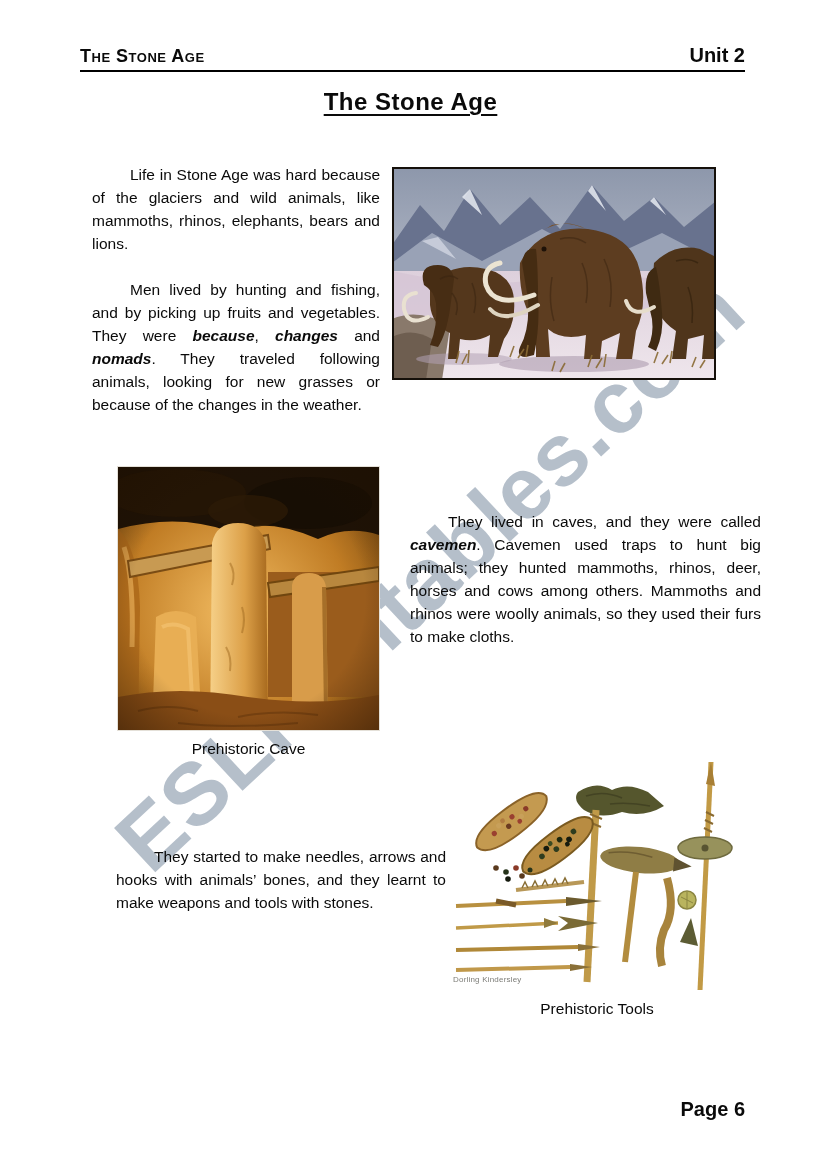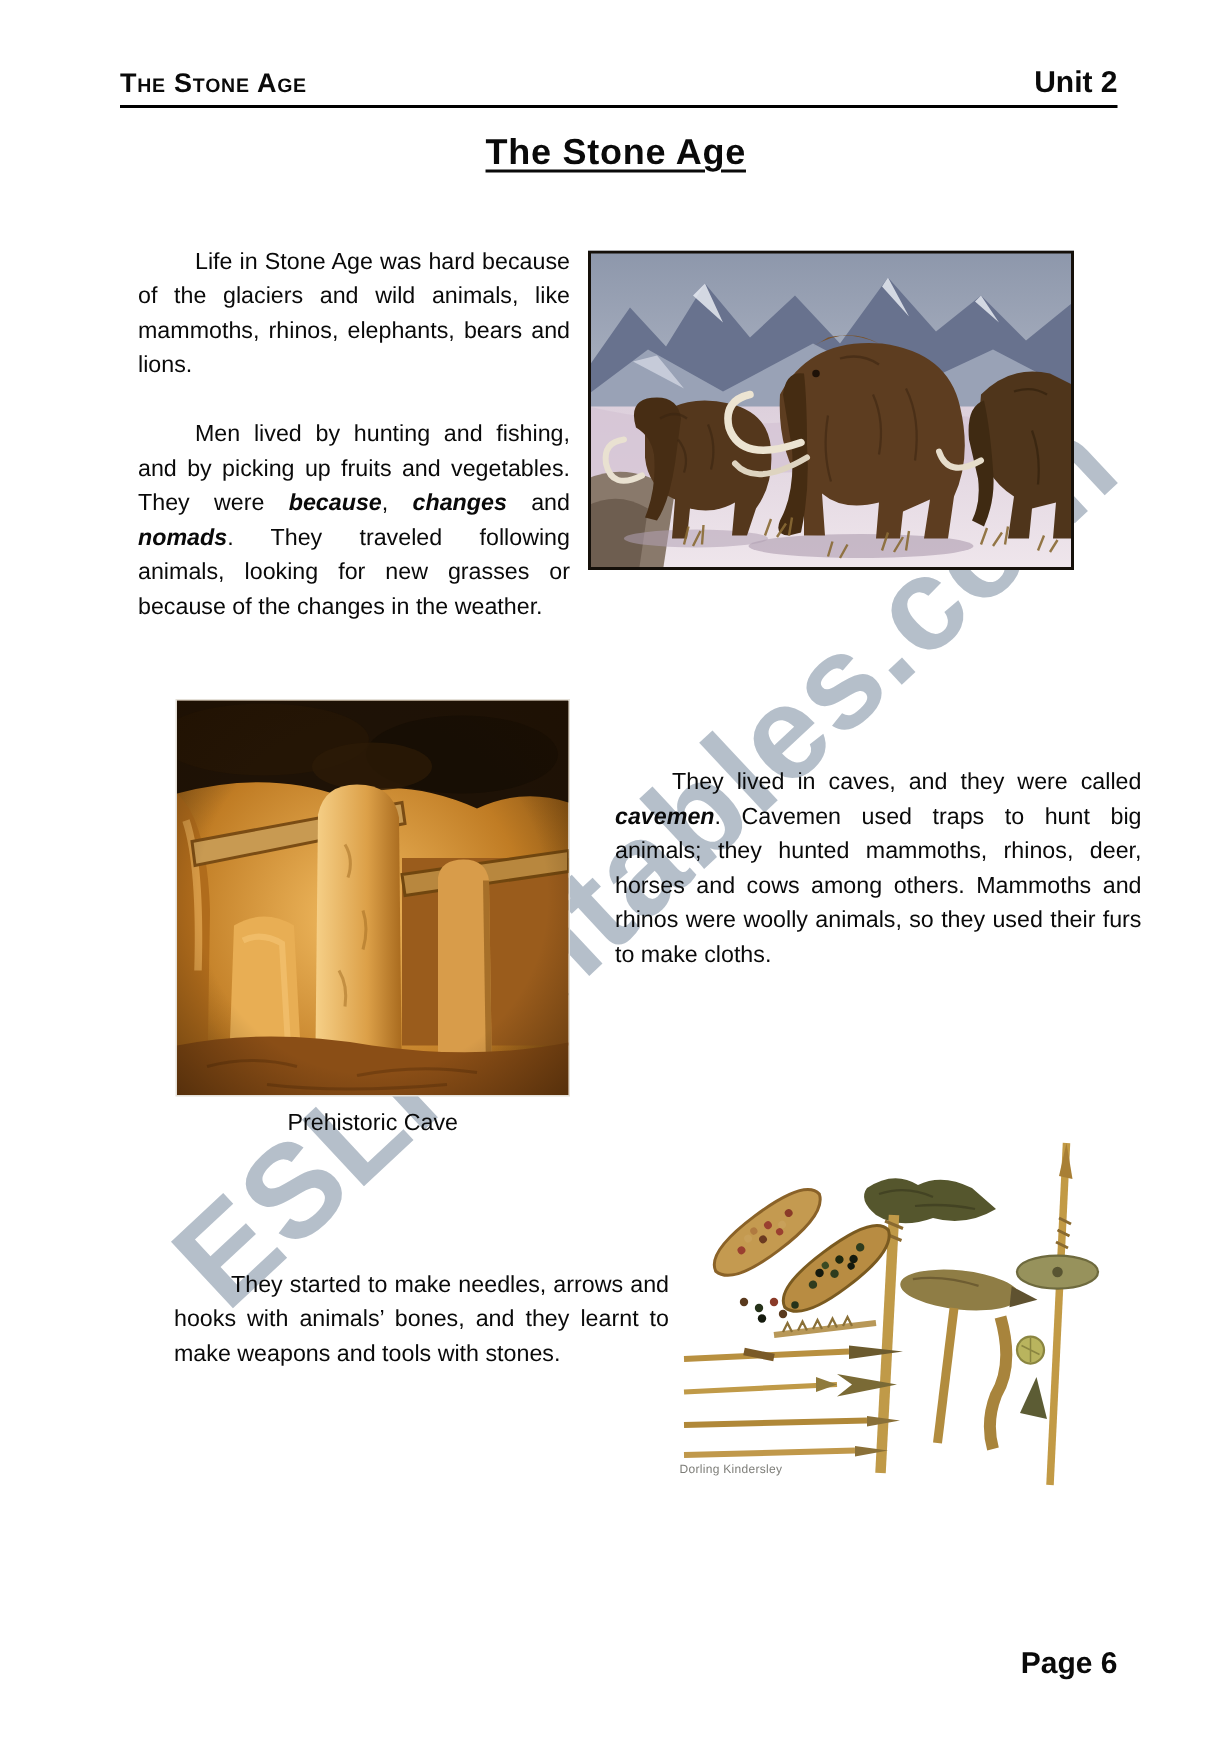--- a/index.html
+++ b/index.html
@@ -253,18 +253,19 @@
           <path d="M6,168 L108,163" stroke="#c09a48" stroke-width="3.5"></path>
           <path d="M94,158 L108,163 L94,168 Z" fill="#8f7a3c"></path>
           <path d="M108,156 L148,163 L108,171 L118,163 Z" fill="#7a6a35"></path>
           <path d="M6,190 L128,187" stroke="#b08838" stroke-width="4"></path>
           <path d="M128,184 L150,187 L128,191 Z" fill="#8a7038"></path>
           <path d="M6,210 L120,207" stroke="#c0984a" stroke-width="4"></path>
           <path d="M120,204 L142,207 L120,211 Z" fill="#8a7038"></path>
         </svg>
         <span class="tools-credit">Dorling Kindersley</span>
       </div>
+      <div class="caption tools-caption">Prehistoric Tools</div>
     </div>
   </div>
 
   <div class="page-number">Page 6</div>
 
 </div>
 
 </body></html>

